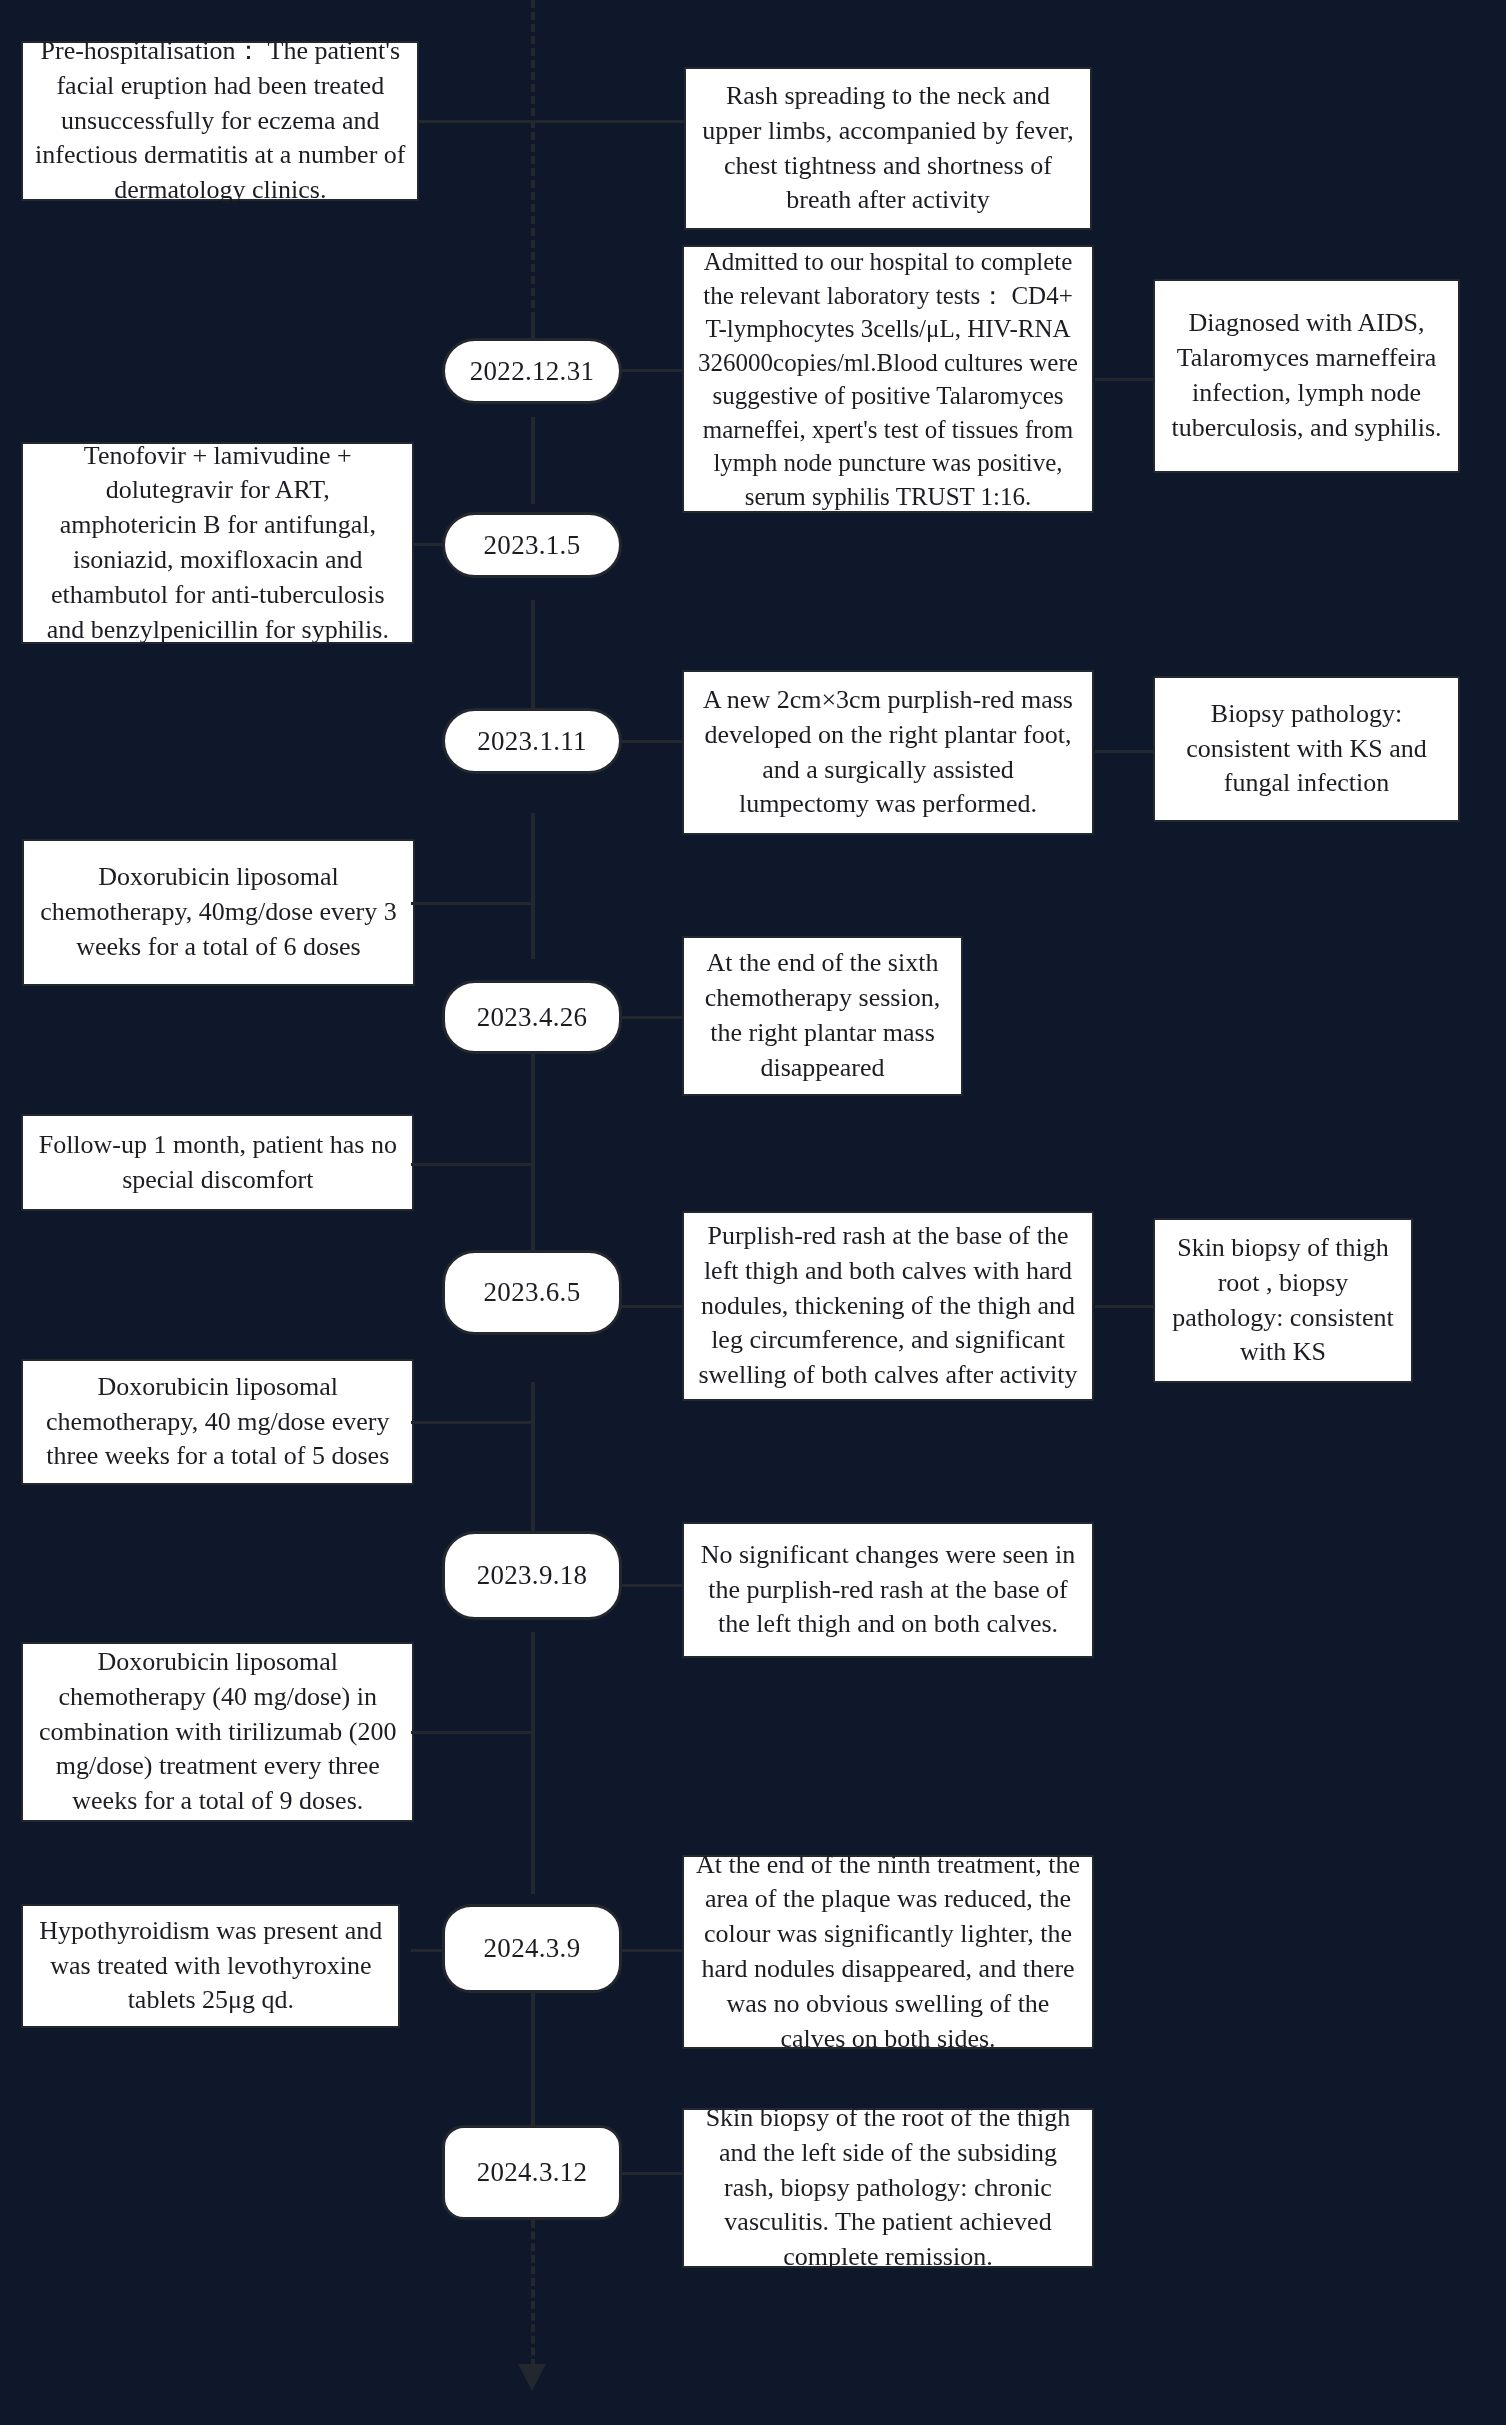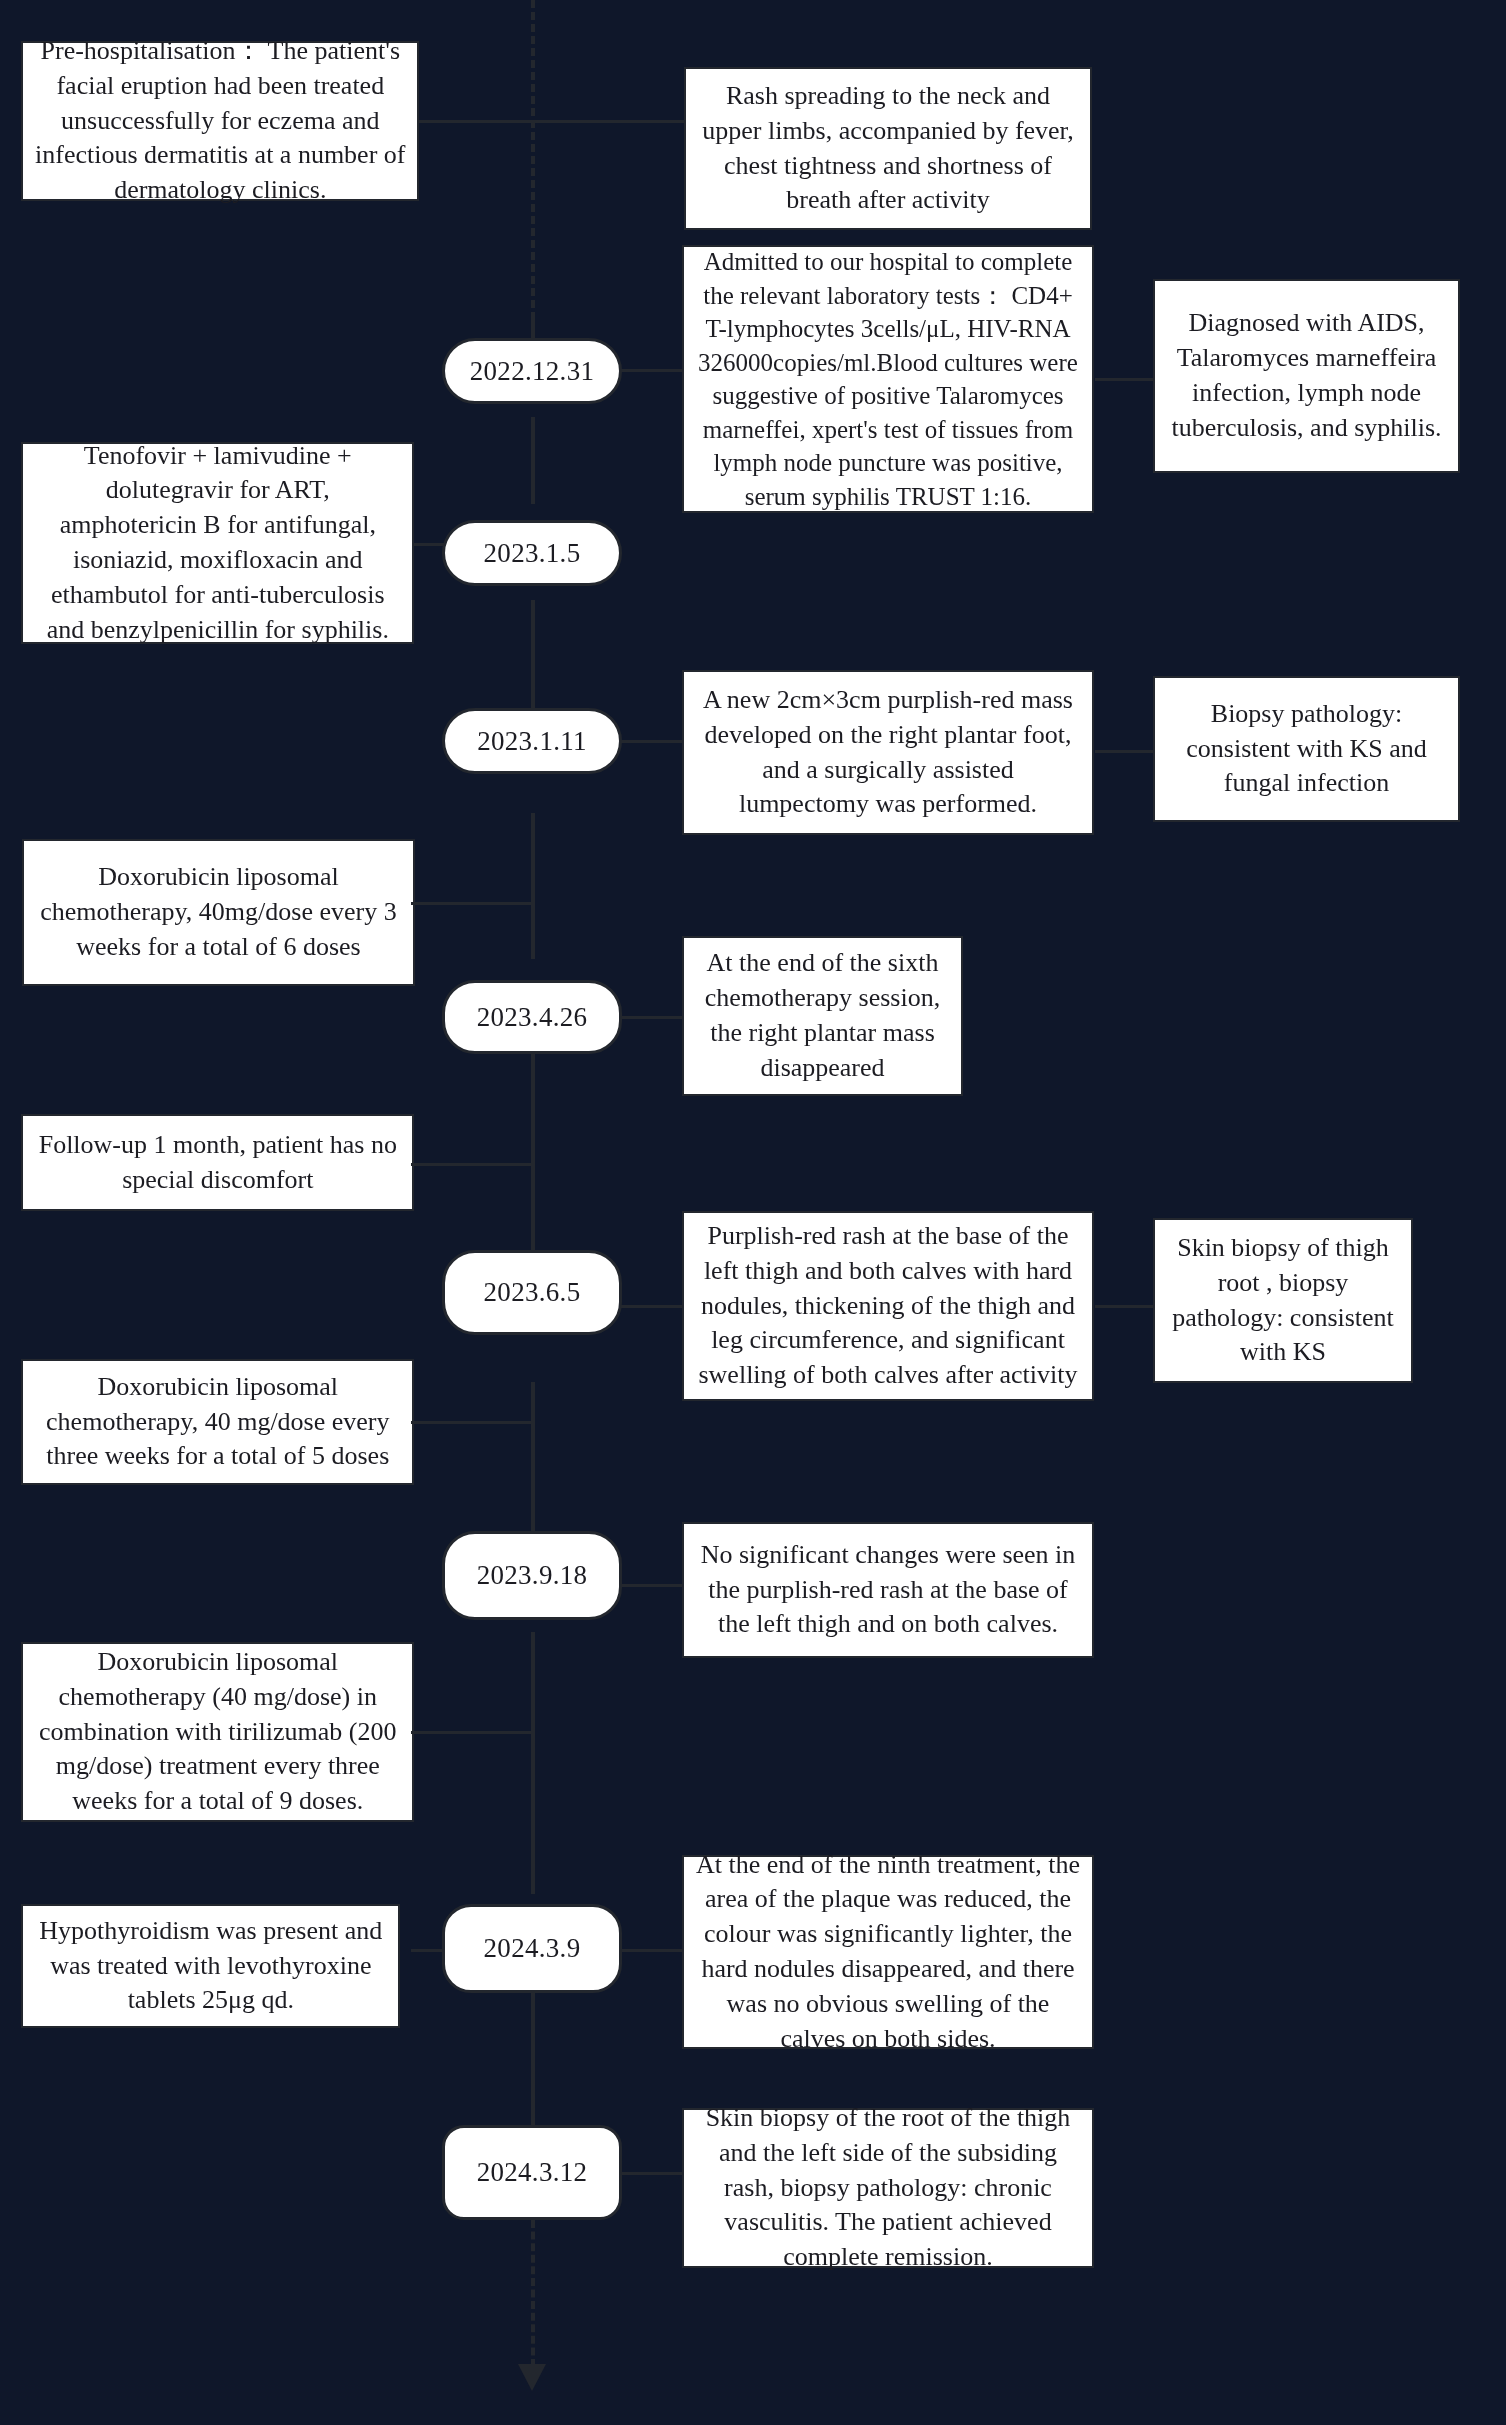--- a/index.html
+++ b/index.html
@@ -108,21 +108,21 @@
   </div>
   <div class="hline" style="left:620px; top:369px; width:64px;"></div>
   <div class="box fs26" style="left:682px; top:245px; width:412px; height:268px;">
     <span class="txt">Admitted to our hospital to complete the relevant laboratory tests： CD4+ T-lymphocytes 3cells/μL, HIV-RNA 326000copies/ml.Blood cultures were suggestive of positive Talaromyces marneffei, xpert's test of tissues from lymph node puncture was positive, serum syphilis TRUST 1:16.</span>
   </div>
   <div class="hline" style="left:1095px; top:378px; width:60px;"></div>
   <div class="box fs27" style="left:1153px; top:279px; width:307px; height:194px;">
     <span class="txt">Diagnosed with AIDS, Talaromyces marneffeira infection, lymph node tuberculosis, and syphilis.</span>
   </div>
 
-  <div class="pill" style="left:442px; top:512px; width:180px; height:66px;margin-top:8px;">
+  <div class="pill" style="left:442px; top:512px; width:180px; height:66px;">
     <span>2023.1.5</span>
   </div>
   <div class="hline" style="left:411px; top:543px; width:33px;"></div>
   <div class="box fs27" style="left:21.3px; top:442px; width:393px; height:202px;">
     <span class="txt">Tenofovir + lamivudine + dolutegravir for ART, amphotericin B for antifungal, isoniazid, moxifloxacin and ethambutol for anti-tuberculosis and benzylpenicillin for syphilis.</span>
   </div>
 
   <div class="pill" style="left:442px; top:708px; width:180px; height:66px;">
     <span>2023.1.11</span>
   </div>

